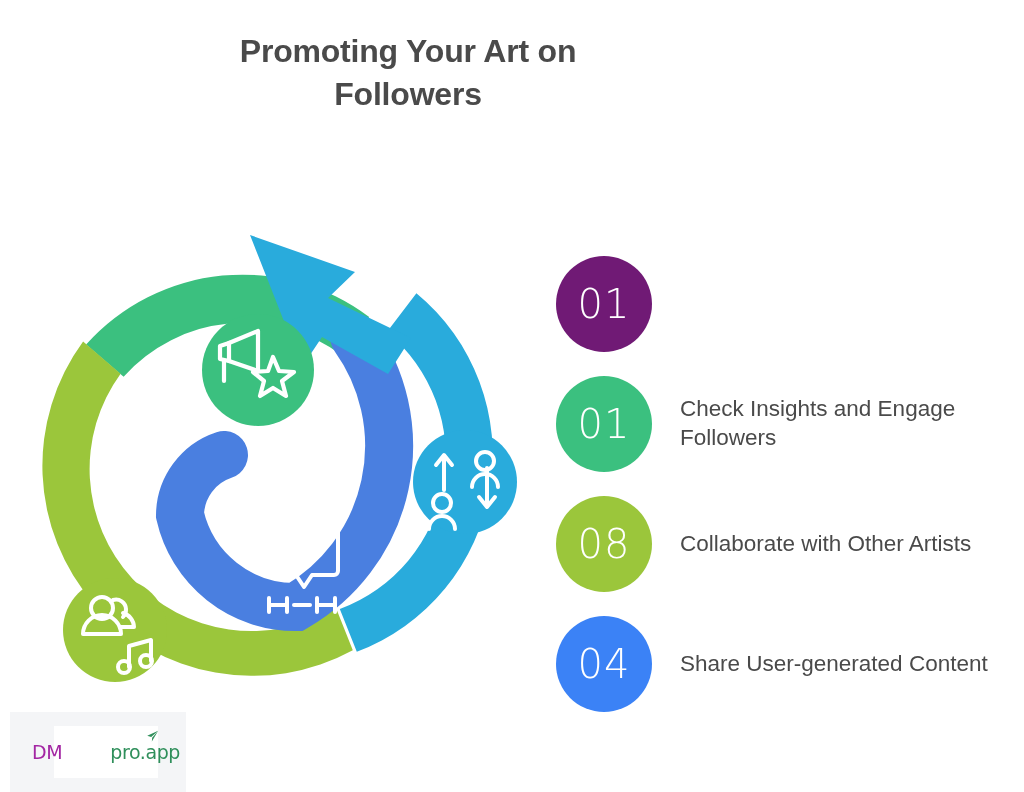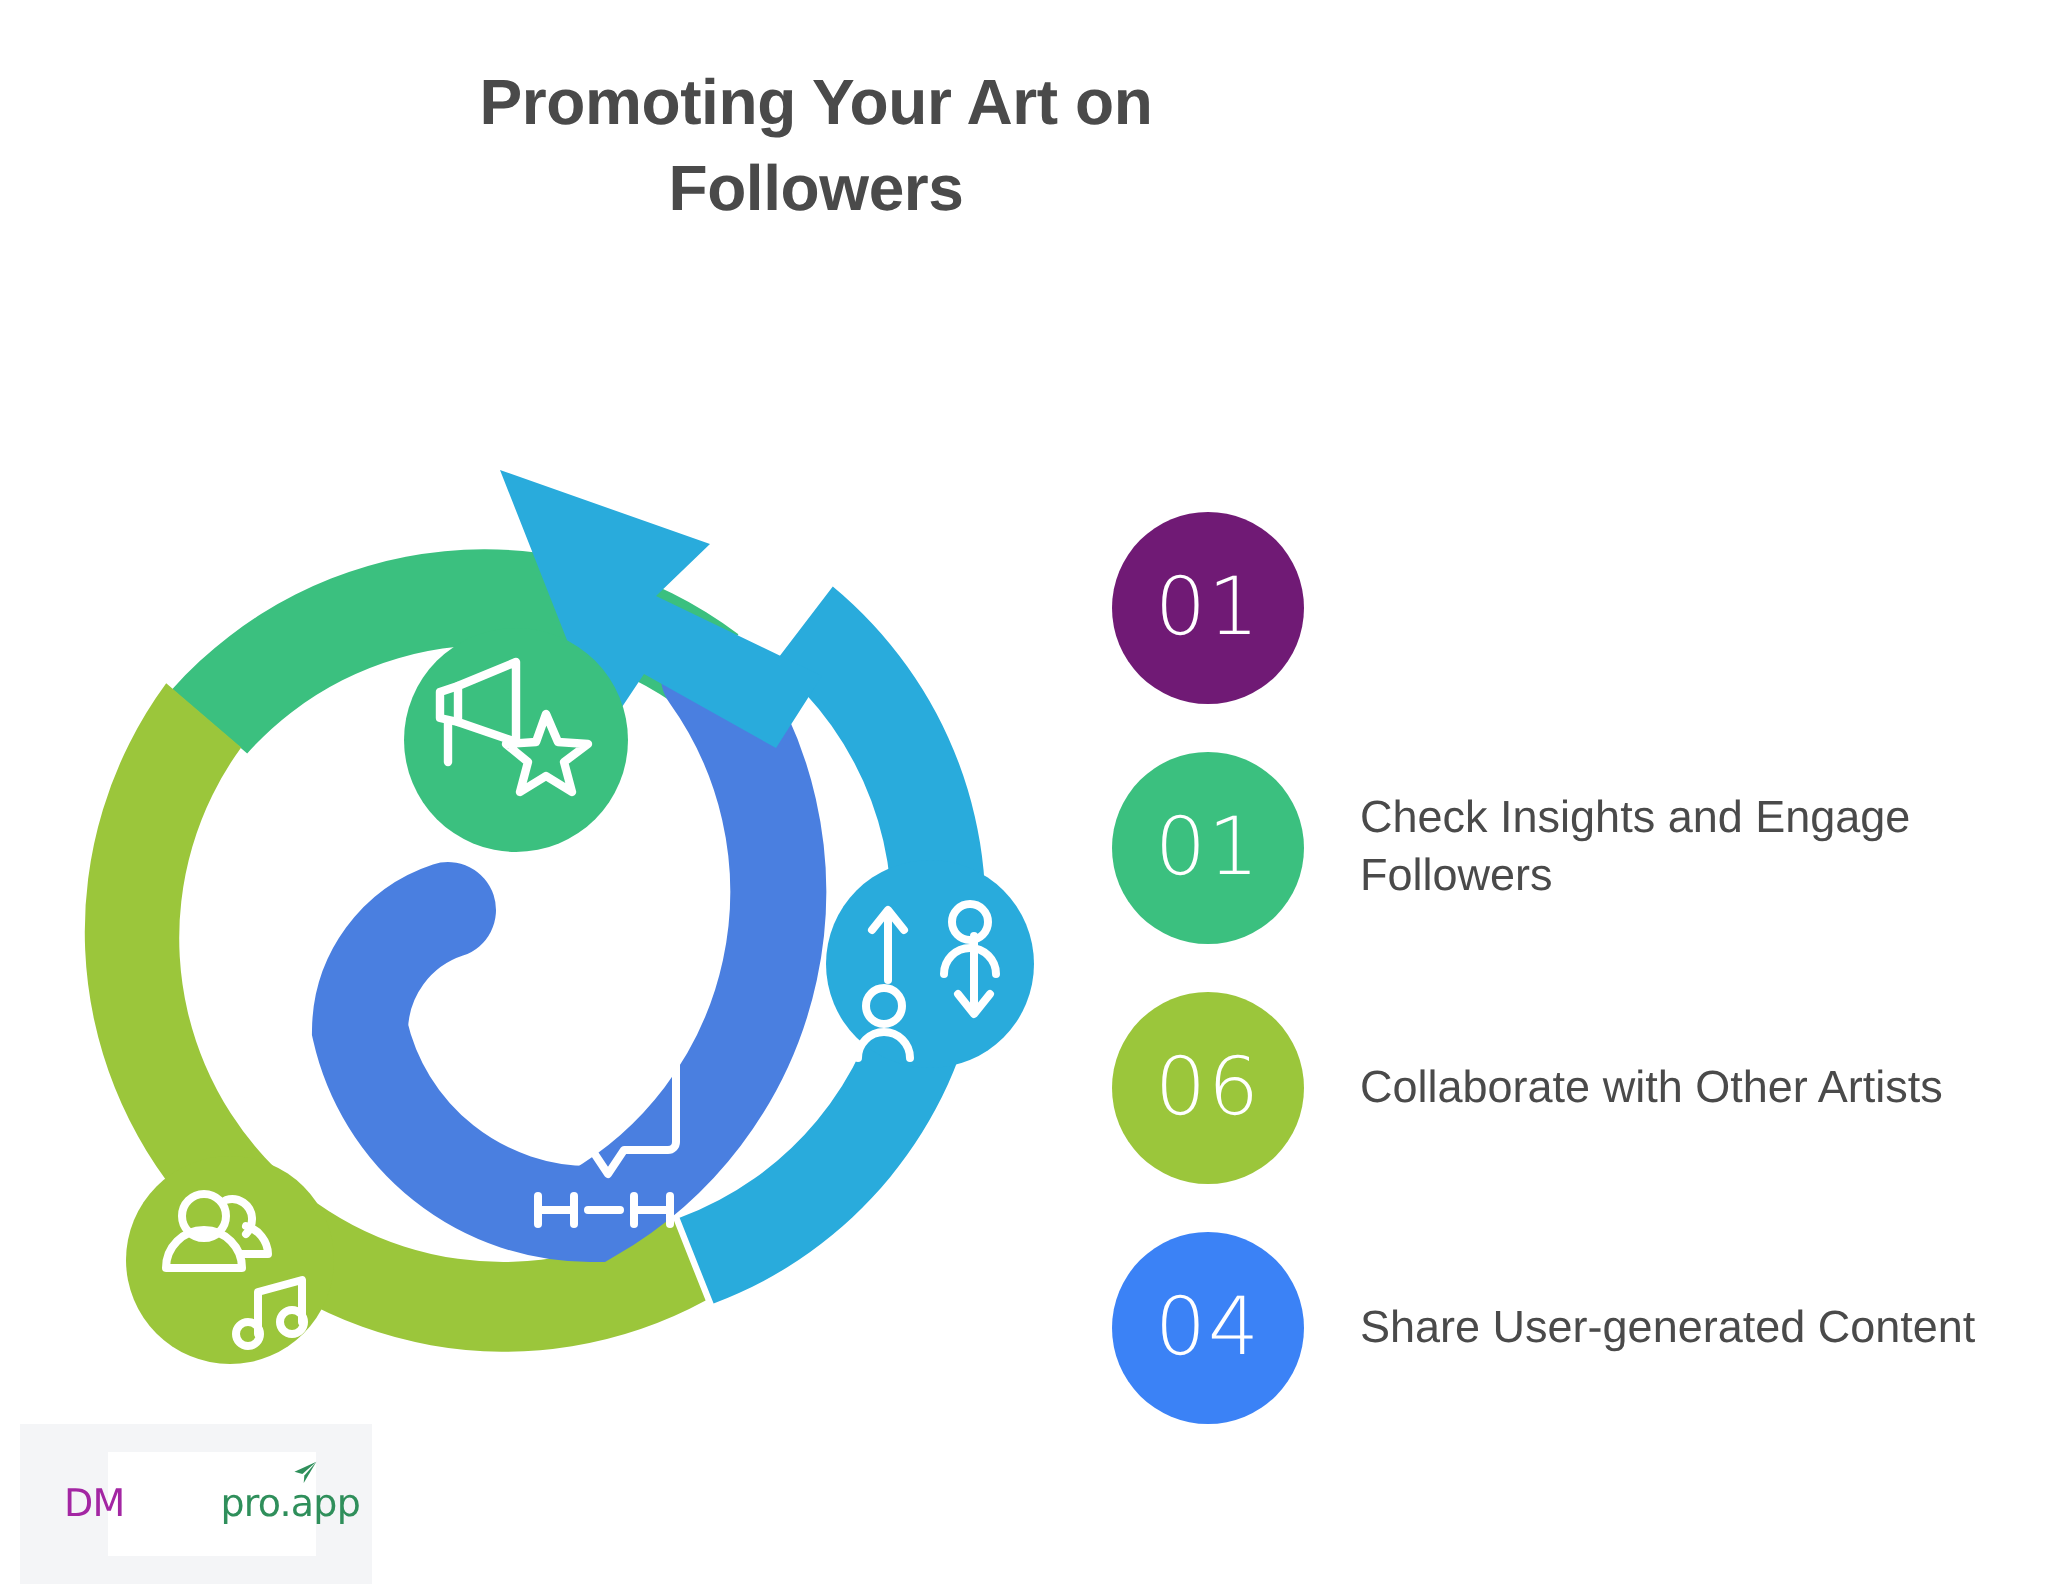--- a/index.html
+++ b/index.html
@@ -254,21 +254,21 @@
 
   <div class="step">
     <div class="step-badge" style="background:#3bc07f">
       <span>01</span>
     </div>
     <div class="step-label">Check Insights and Engage Followers</div>
   </div>
 
   <div class="step">
     <div class="step-badge" style="background:#9bc63b">
-      <span>06</span>
+      <span>08</span>
     </div>
     <div class="step-label">Collaborate with Other Artists</div>
   </div>
 
   <div class="step">
     <div class="step-badge" style="background:#3b82f6">
       <span>04</span>
     </div>
     <div class="step-label">Share User-generated Content</div>
   </div>

